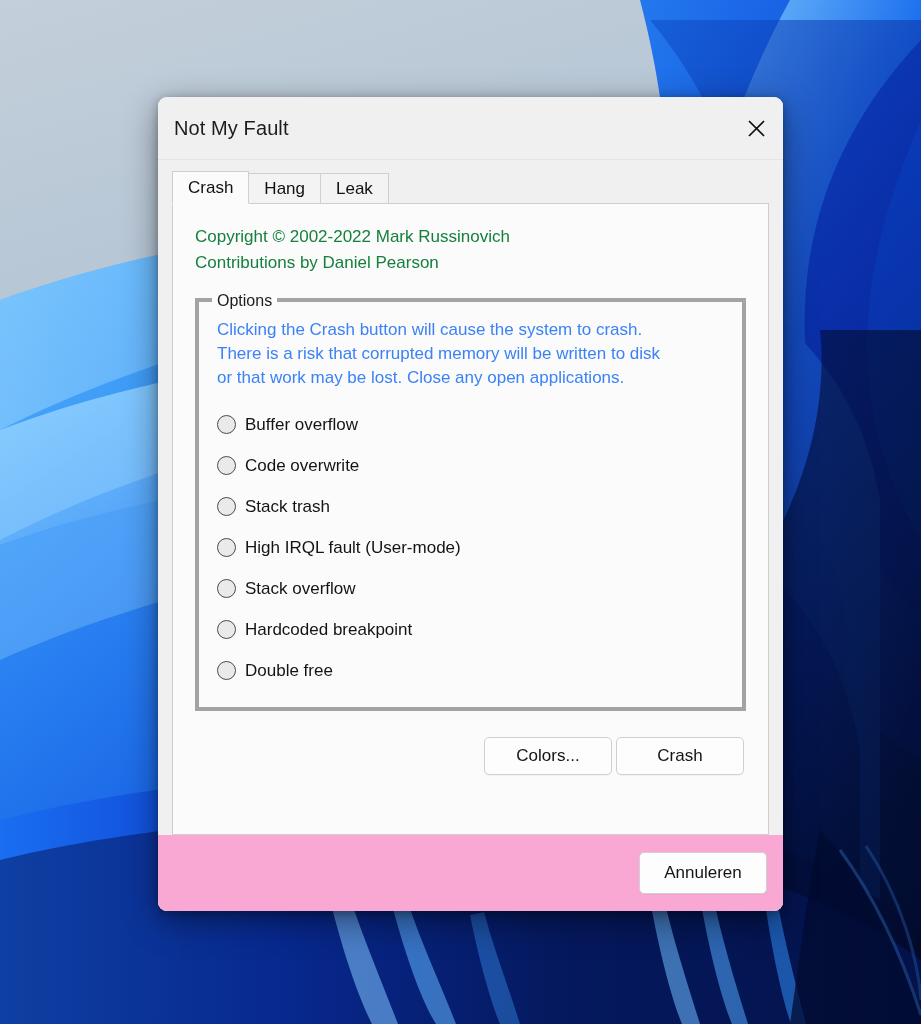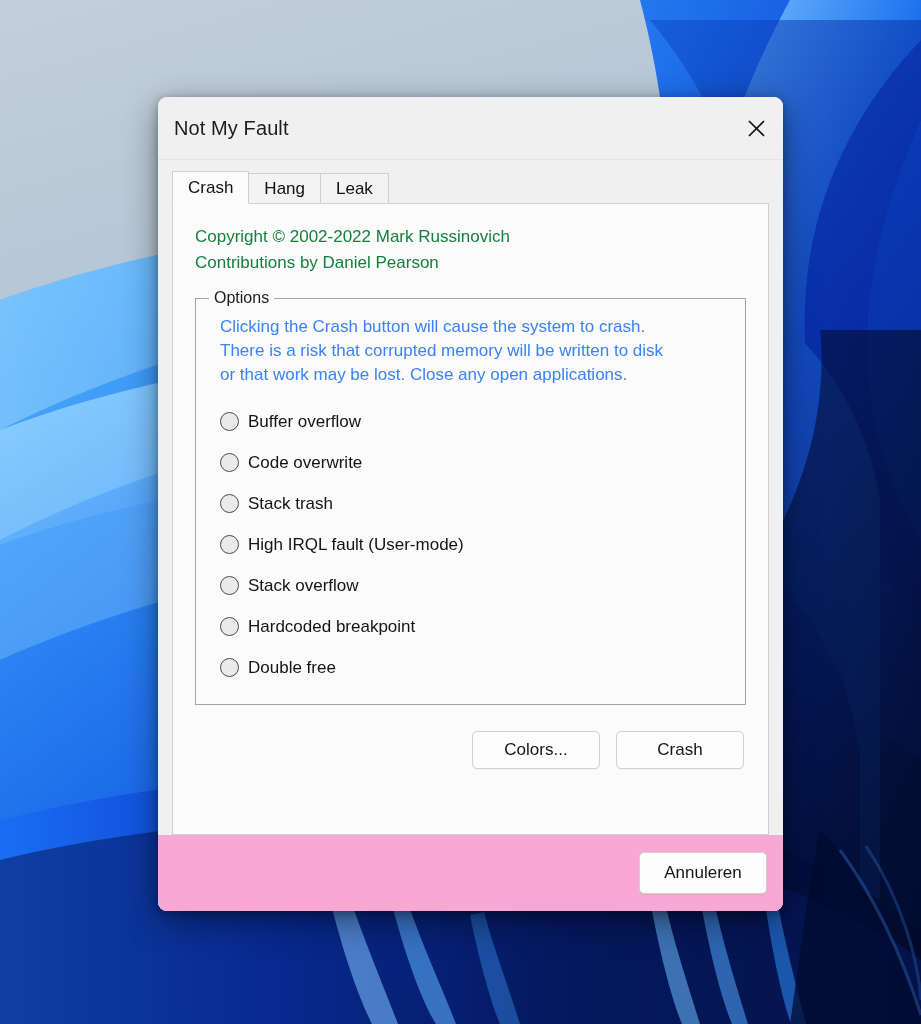--- a/index.html
+++ b/index.html
@@ -126,22 +126,22 @@
     font-size: 17px;
     color: #15803d;
     line-height: 26px;
     white-space: nowrap;
   }
 
   
   #options-group {
     position: relative;
     margin-top: 22px;
-    border: 1px solid #a3a3a3;
-    padding: 16px 18px 16px 24px;
+    border: 4px solid #a3a3a3;
+    padding: 16px 18px 16px 18px;
     box-sizing: border-box;
   }
   #options-legend {
     position: absolute;
     top: -10px;
     left: 13px;
     background: #fbfbfb;
     padding: 0 5px;
     font-size: 16px;
     color: #1c1c1c;
@@ -192,21 +192,21 @@
     font-size: 17px;
     color: #141414;
     white-space: nowrap;
   }
 
   
   #panel-buttons {
     margin-top: 26px;
     display: flex;
     justify-content: flex-end;
-    gap: 16px;
+    gap: 4px;
     padding-right: 2px;
   }
   .btn {
     min-width: 128px;
     height: 38px;
     border: 1px solid #d0d0d0;
     border-radius: 5px;
     background: #fdfdfd;
     font-size: 17px;
     color: #141414;

